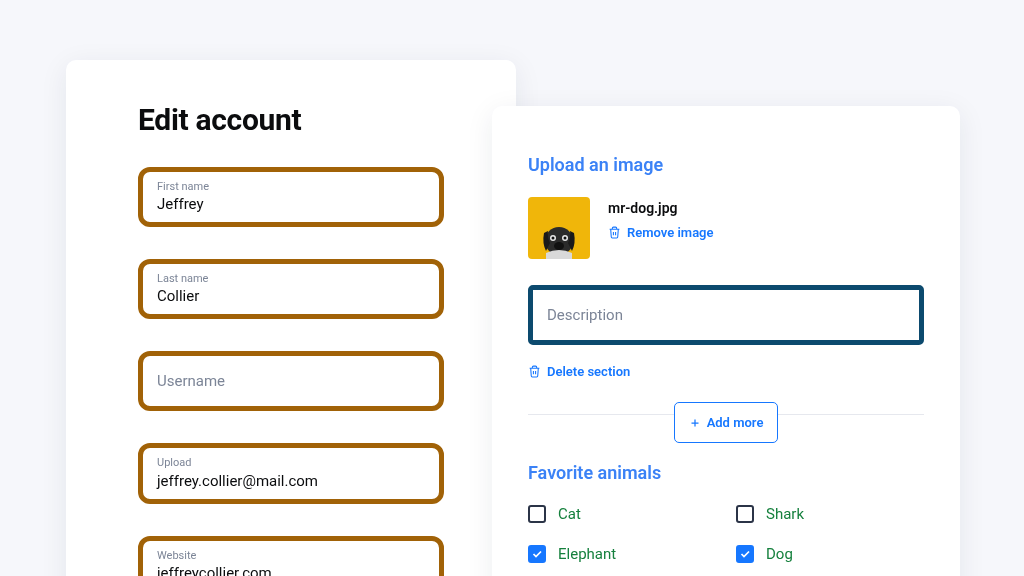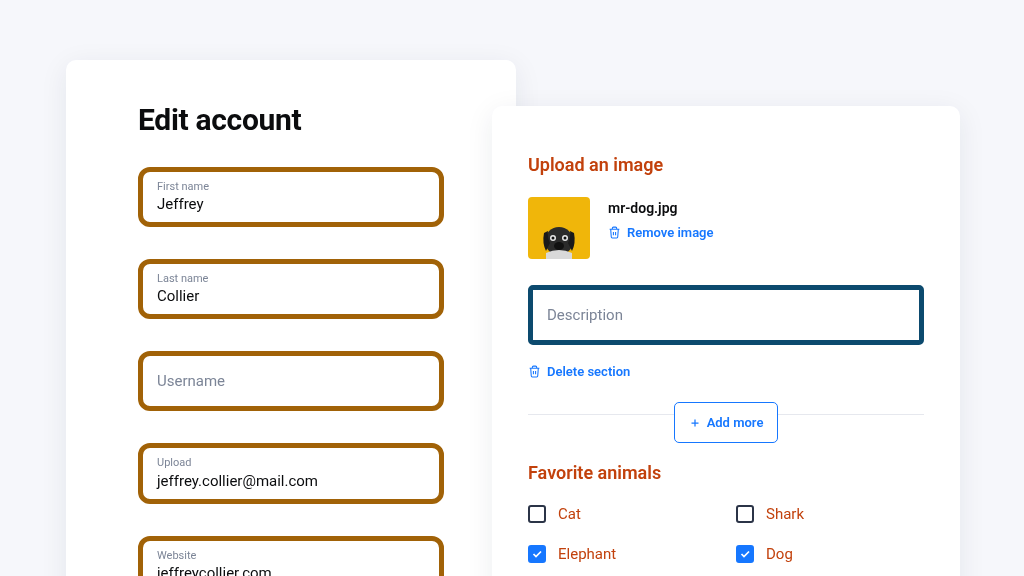--- a/index.html
+++ b/index.html
@@ -1,39 +1,39 @@
 <!DOCTYPE html>
 <html><head>
 <meta charset="utf-8">
 <style>
   *{box-sizing:border-box;margin:0;padding:0;font-family:-apple-system,BlinkMacSystemFont,"Segoe UI",Roboto,sans-serif}
   body{background:#f6f7fb;width:1024px;height:576px;overflow:hidden;position:relative}
   .card{background:#fff;border-radius:10px;box-shadow:0 6px 28px rgba(30,35,60,.08);position:absolute}
   .card-left{left:66px;top:60px;width:450px;padding:42px 72px 40px}
   .card-right{left:492px;top:106px;width:468px;padding:48px 36px 40px}
   h1{font-size:30px;font-weight:700;color:#0b0c0e;margin-bottom:30px;letter-spacing:-.01em}
-  h2{font-size:18px;font-weight:600;color:#c2410c;margin-bottom:22px}
+  h2{font-size:18px;font-weight:600;color:#3b82f6;margin-bottom:22px}
   .field{border:5px solid #a16207;border-radius:12px;padding:8px 14px 9px;margin-bottom:32px;background:#fff}
   .field label{display:block;font-size:11px;color:#7c8597;line-height:1.2;margin-bottom:2px}
   .field .val{font-size:15px;color:#0b0c0e}
   .field.empty{padding:16px 14px}
   .field.empty .ph{font-size:15px;color:#7c8597}
   .upload-row{display:flex;align-items:flex-start;gap:18px;margin-bottom:26px}
   .thumb{width:62px;height:62px;border-radius:4px;background:#f0b60a;position:relative;overflow:hidden}
   .pug{position:absolute;left:50%;bottom:0;transform:translateX(-50%);width:46px;height:46px}
   .file-meta{padding-top:3px}
   .file-name{font-size:14px;font-weight:600;color:#0b0c0e;margin-bottom:8px}
   .link-btn{display:inline-flex;align-items:center;gap:6px;font-size:13px;font-weight:600;color:#1677ff;cursor:pointer}
   .desc{border:5px solid #0c4a6e;border-radius:5px;padding:16px 14px;margin-bottom:18px}
   .desc .ph{font-size:15px;color:#7c8597}
   .addmore-wrap{position:relative;height:24px;margin:20px 0 36px}
   .addmore-line{position:absolute;left:0;right:0;top:50%;border-top:1px solid #e6e8ee}
   .addmore{position:relative;margin:0 auto;display:flex;align-items:center;gap:6px;background:#fff;border:1px solid #1677ff;color:#1677ff;font-size:13px;font-weight:600;padding:12px 14px;border-radius:5px;width:max-content;cursor:pointer}
   .checks{display:grid;grid-template-columns:1fr 1fr;row-gap:22px;column-gap:20px}
-  .check{display:flex;align-items:flex-end;gap:12px;font-size:15px;color:#c2410c}
+  .check{display:flex;align-items:flex-end;gap:12px;font-size:15px;color:#15803d}
   .box{width:18px;height:18px;border:2px solid #2b3447;border-radius:3px;display:flex;align-items:center;justify-content:center;cursor:pointer;flex-shrink:0}
   .box.checked{background:#1677ff;border-color:#1677ff}
   .box.checked svg{display:block}
   .box svg{display:none}
   .trash-icon,.plus-icon,.check-icon{flex-shrink:0}
 </style>
 </head>
 <body>
 
 <div class="card card-left">

